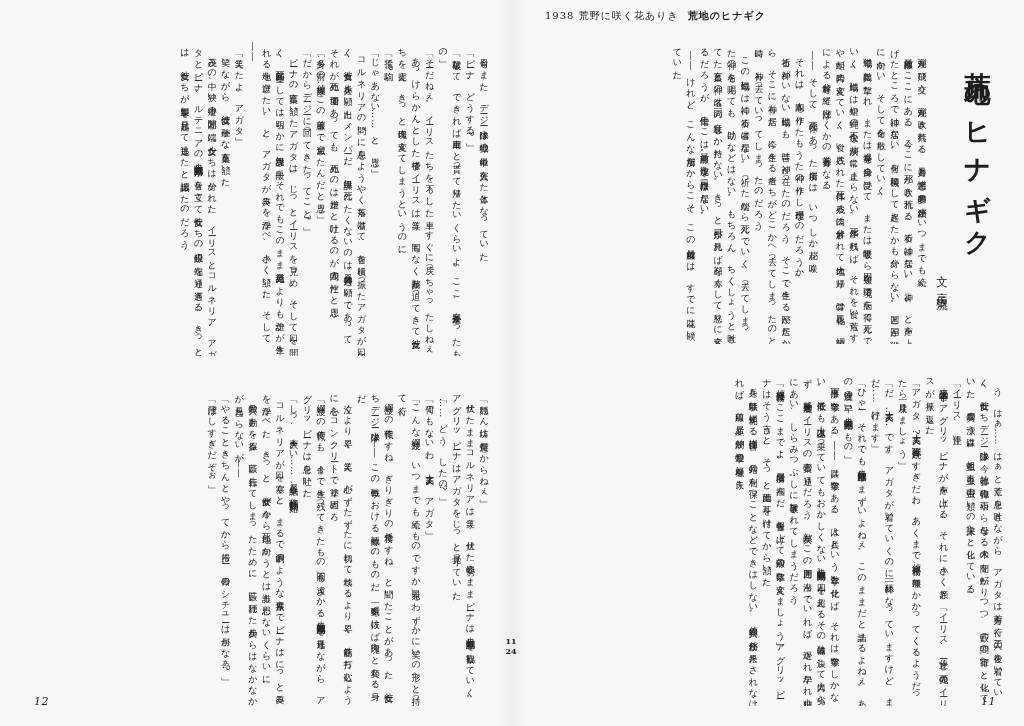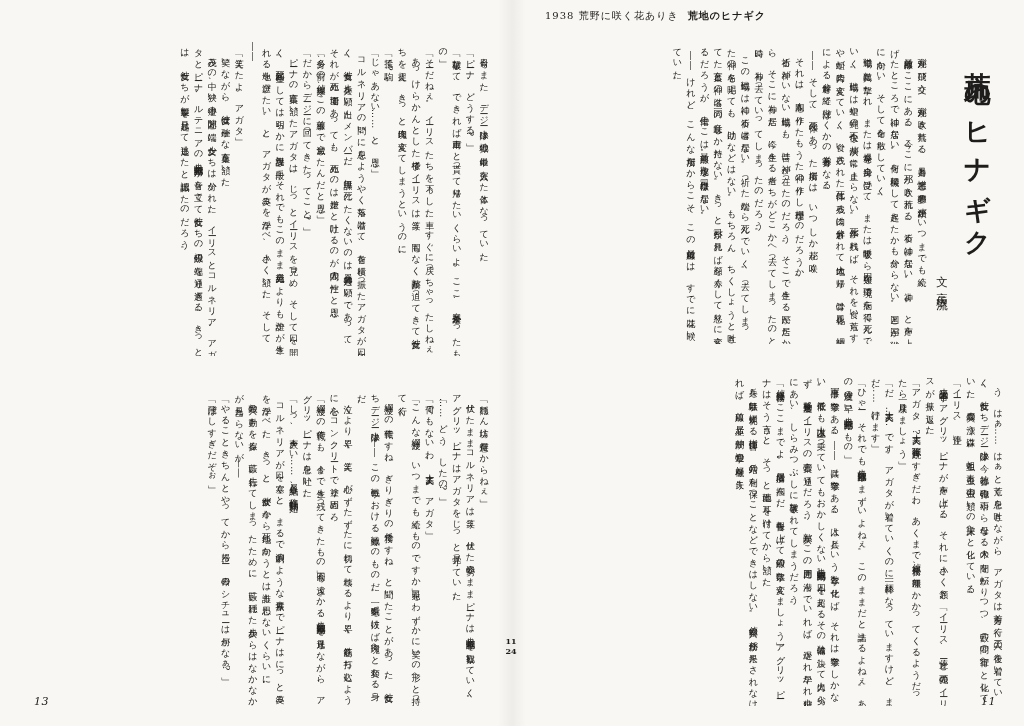--- a/index.html
+++ b/index.html
@@ -124,16 +124,16 @@
         <p>「しっ、声大きい……各員集結、作戦行動開始」</p>
         <p>コルネリアが口を塞ぐと、まるで演劇のような素振りでピーナはにっと笑みを浮かべた。きっと、彼女が今から死地に向かうとは誰も思わないくらいに。</p>
         <p>敵兵の動きを探る。藪に先行してしまったために、藪に隠れた歩兵からはなかなか敵兵が見当たらないが――</p>
         <p>「やることきちんとやってから帰ろー。今日のシチューは何かなぁ?」</p>
         <p>「飛ばしすぎだぞぉ」</p>
       </div>
     <div class="gutter-note">
       <div>11</div>
       <div>24</div>
     </div>
-    <div class="pagenum pagenum-left">13</div>
+    <div class="pagenum pagenum-left">12</div>
   </div>
 
 </div>
 
 </body></html>

